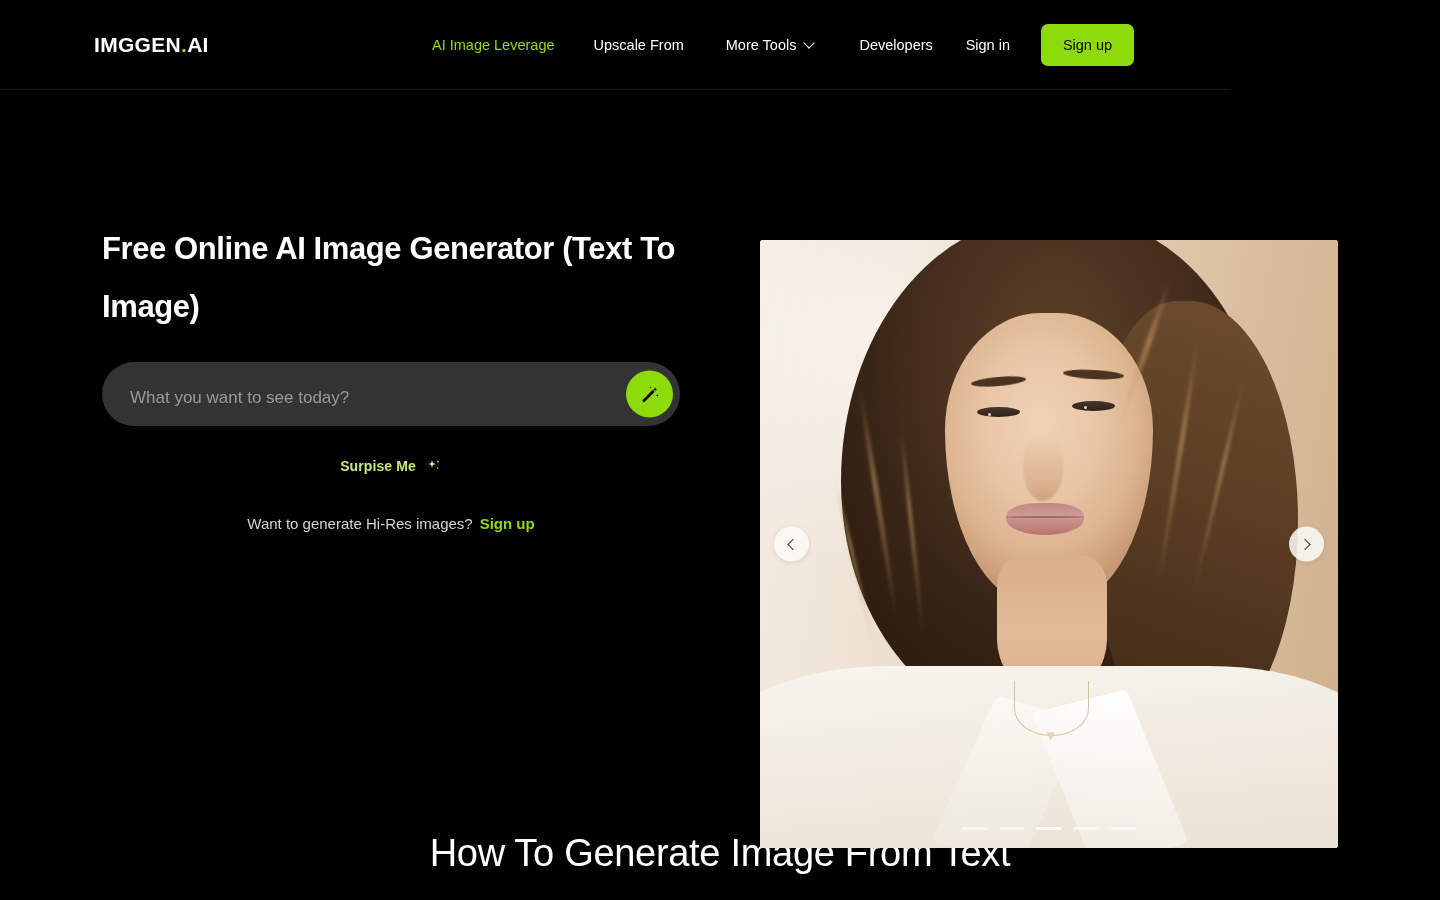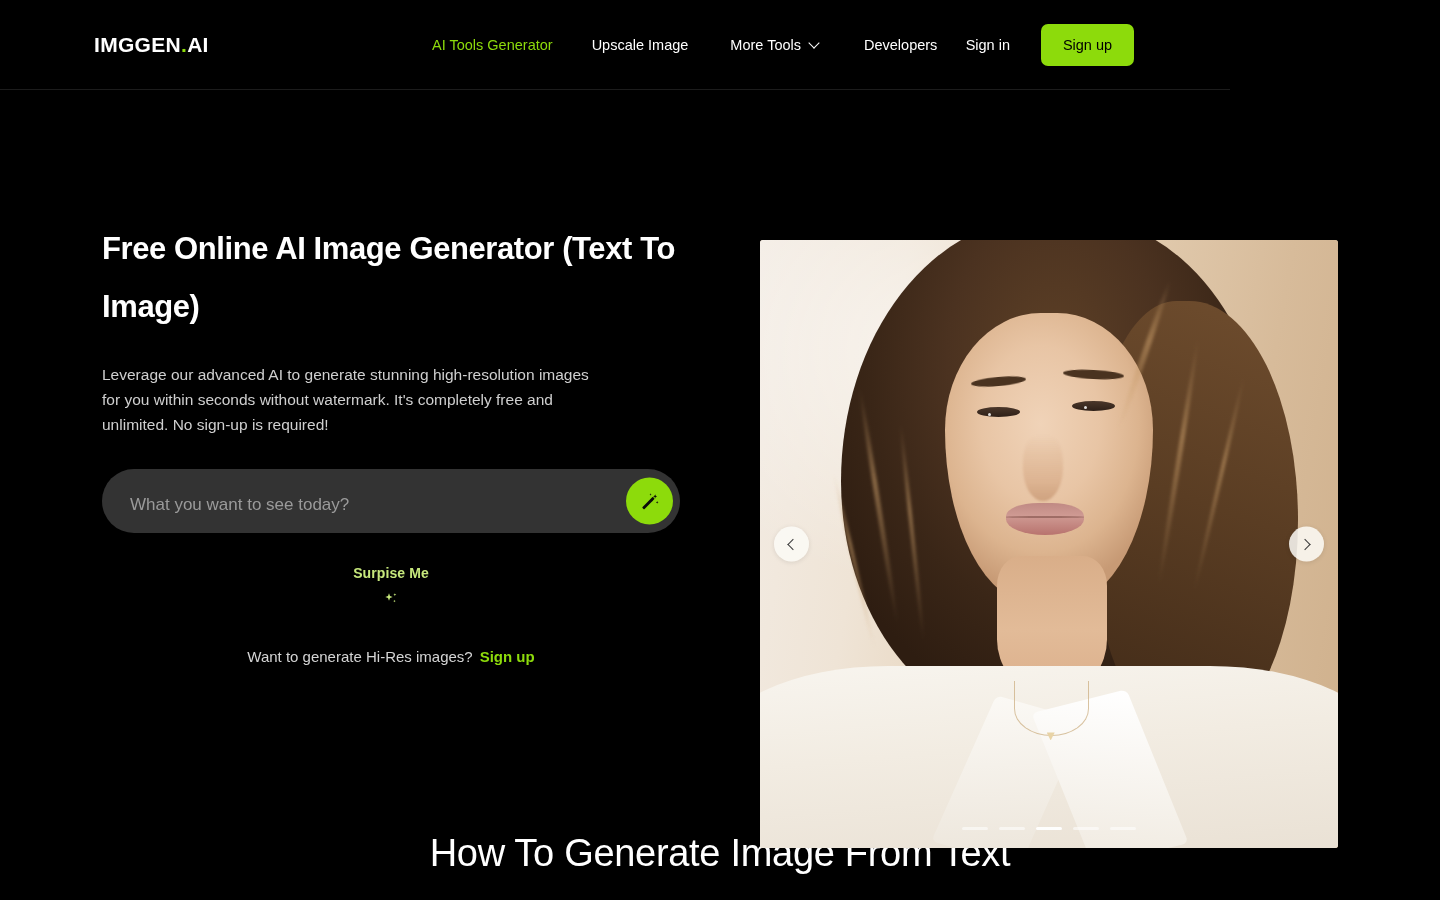--- a/index.html
+++ b/index.html
@@ -178,21 +178,20 @@
   }
 
   .surprise-row {
     width: 578px;
     display: flex;
     align-items: center;
     justify-content: center;
     gap: 10px;
     margin-top: 32px;
     cursor: pointer;
-    flex-direction: column;
   }
   .surprise-label {
     font-size: 14px;
     font-weight: 700;
     color: #c7e87c;
     letter-spacing: 0.1px;
   }
 
   .hires-row {
     width: 578px;
@@ -462,25 +461,25 @@
 <div class="header">
 
   <div class="logo">
     <span>IMGGEN</span>
       <span class="dot">.</span>
       <span class="ai">AI</span>
   </div>
 
   <nav class="nav">
     <div class="nav-item active">
-      <span>AI Tools Generator</span>
+      <span>AI Image Leverage</span>
     </div>
     <div class="nav-gap-1"></div>
     <div class="nav-item">
-      <span>Upscale Image</span>
+      <span>Upscale From</span>
     </div>
     <div class="nav-gap-2"></div>
     <div class="nav-item">
       <span>More Tools</span>
       <span class="chev"></span>
     </div>
     <div class="nav-gap-3"></div>
     <div class="nav-item">
       <span>Developers</span>
     </div>
@@ -489,21 +488,20 @@
   <div class="header-right">
     <div class="signin">Sign in</div>
     <button class="signup-btn">Sign up</button>
   </div>
 </div>
 
 <div class="hero">
 
   <div class="hero-left">
     <h1 class="hero-title">Free Online AI Image Generator (Text To Image)</h1>
-    <p class="hero-sub">Leverage our advanced AI to generate stunning high-resolution images for you within seconds without watermark. It's completely free and unlimited. No sign-up is required!</p>
 
     <div class="prompt-row">
       <input class="prompt-input" type="text" placeholder="What you want to see today?" style="">
       <button class="generate-btn">
         <svg width="22" height="22" viewBox="0 0 24 24">
           <path d="M5.5 19.5 L16 9 L15 8 L4.5 18.5 Z" fill="none" stroke="#0b0b0b" stroke-width="1.7" stroke-linejoin="round"></path>
           <path d="M13.6 10.4 L14.6 11.4" stroke="#0b0b0b" stroke-width="1.4"></path>
           <path d="M17.6 4.2 l0.6 1.6 1.6 0.6 -1.6 0.6 -0.6 1.6 -0.6 -1.6 -1.6 -0.6 1.6 -0.6 Z" fill="#0b0b0b"></path>
           <path d="M19.8 11.4 l0.42 1.1 1.1 0.42 -1.1 0.42 -0.42 1.1 -0.42 -1.1 -1.1 -0.42 1.1 -0.42 Z" fill="#0b0b0b"></path>
           <path d="M12.6 3.1 l0.35 0.9 0.9 0.35 -0.9 0.35 -0.35 0.9 -0.35 -0.9 -0.9 -0.35 0.9 -0.35 Z" fill="#0b0b0b"></path>

